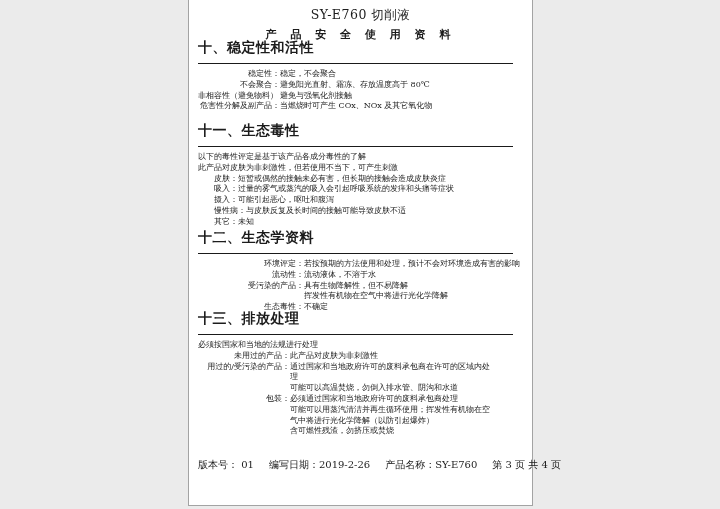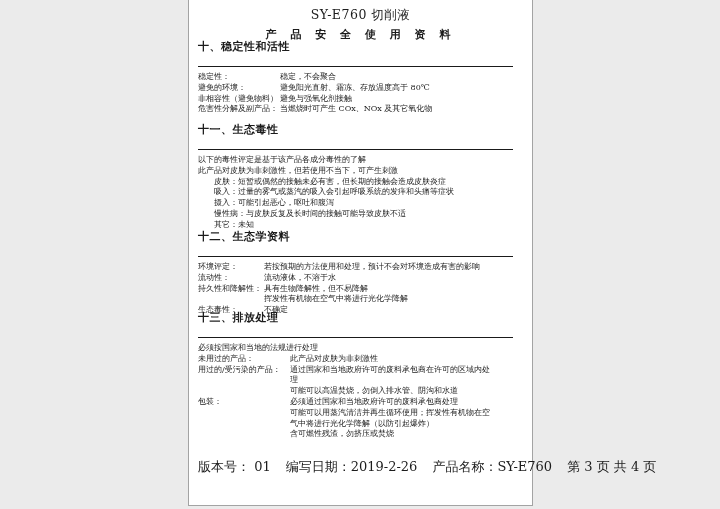--- a/index.html
+++ b/index.html
@@ -18,56 +18,56 @@
   .title{
     margin-top:8px;text-align:center;
     font-size:12.5px;font-weight:normal;letter-spacing:0.5px;
   }
   .subtitle{
     margin-top:3px;text-align:center;
     font-size:11px;font-weight:bold;letter-spacing:5px;
   }
   .section{position:absolute;left:9px;width:327px;}
   .sec-heading{
-    font-size:11px;font-weight:bold;letter-spacing:0.5px;
-    width:315px;border-bottom:1.5px solid #1a1a1a;padding-bottom:12px;
+    font-size:14px;font-weight:bold;letter-spacing:0.5px;
+    width:315px;border-bottom:1.5px solid #1a1a1a;padding-bottom:6px;
   }
   .rows{margin-top:5px;font-size:8px;line-height:10.8px;}
   .row{display:flex;}
-  .label{flex:none;white-space:nowrap;}
+  .label{flex:none;white-space:nowrap;text-align:right;}
   .lab82{width:82px;}
-  .lab66{width:66px;}
+  .lab66{width:66px;margin-left:40px;}
   .lab92{width:92px;}
   .value{flex:1;}
   .v200{max-width:200px;}
   .para{margin:0;}
   .indent{padding-left:16px;}
   .footer{
     position:absolute;left:9px;top:459px;
-    font-size:13px;display:flex;gap:15px;white-space:nowrap;
+    font-size:10px;display:flex;gap:15px;white-space:nowrap;
   }
 </style>
 </head>
 <body>
 
 <div class="stage">
   <div class="page">
 
     <div class="title">SY-E760 切削液</div>
     <div class="subtitle">产 品 安 全 使 用 资 料</div>
 
     <div class="section" style="top:40px">
       <div class="sec-heading">十、稳定性和活性</div>
       <div class="rows">
         <div class="row">
           <span class="label lab82">稳定性：</span>
           <span class="value">稳定，不会聚合</span>
         </div>
         <div class="row">
-          <span class="label lab82">避免的环境：</span>
+          <span class="label lab82">不会聚合：</span>
           <span class="value">避免阳光直射、霜冻、存放温度高于 80℃</span>
         </div>
         <div class="row">
           <span class="label lab82">非相容性（避免物料）：</span>
           <span class="value">避免与强氧化剂接触</span>
         </div>
         <div class="row">
           <span class="label lab82">危害性分解及副产品：</span>
           <span class="value">当燃烧时可产生 COx、NOx 及其它氧化物</span>
         </div>
@@ -92,21 +92,21 @@
       <div class="rows">
         <div class="row">
           <span class="label lab66">环境评定：</span>
           <span class="value">若按预期的方法使用和处理，预计不会对环境造成有害的影响</span>
         </div>
         <div class="row">
           <span class="label lab66">流动性：</span>
           <span class="value">流动液体，不溶于水</span>
         </div>
         <div class="row">
-          <span class="label lab66">持久性和降解性：</span>
+          <span class="label lab66">受污染的产品：</span>
           <span class="value">
             <div class="para">具有生物降解性，但不易降解</div>
             <div class="para">挥发性有机物在空气中将进行光化学降解</div>
           </span>
         </div>
         <div class="row">
           <span class="label lab66">生态毒性：</span>
           <span class="value">不确定</span>
         </div>
       </div>

